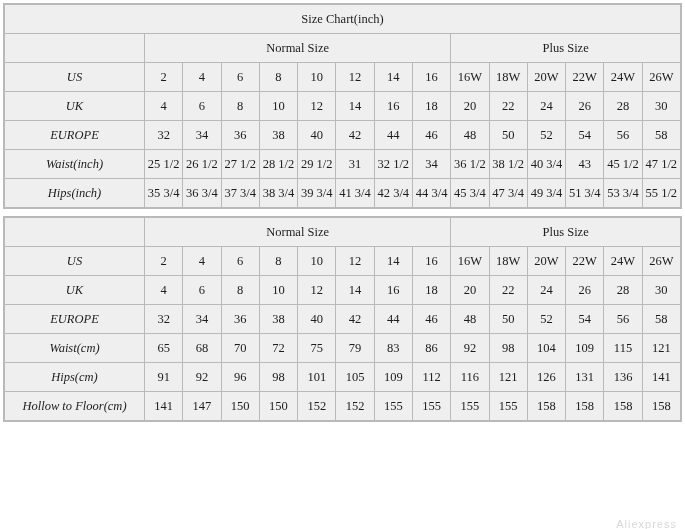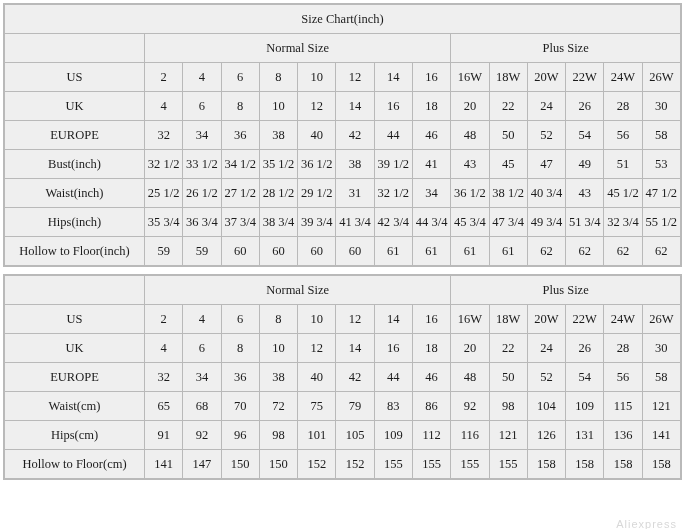--- a/index.html
+++ b/index.html
@@ -56,20 +56,21 @@
     border-top: none;
     background: #efefef;
   }
   td.group-head {
     font-size: 15px;
     height: 25px;
   }
   td.row-label {
     font-size: 13.5px;
     text-align: center;
+    font-style: italic;
   }
   td.blank {
     background: #efefef;
   }
   td.small-num {
     font-size: 12px;
   }
   .col-label { width: 140px; }
   .watermark {
     position: absolute;
@@ -146,37 +147,20 @@
           <td>44</td>
           <td>46</td>
           <td>48</td>
           <td>50</td>
           <td>52</td>
           <td>54</td>
           <td>56</td>
           <td>58</td>
         </tr>
         <tr>
-          <td class="row-label">Bust(inch)</td>
-          <td class="small-num">32 1/2</td>
-          <td class="small-num">33 1/2</td>
-          <td class="small-num">34 1/2</td>
-          <td class="small-num">35 1/2</td>
-          <td class="small-num">36 1/2</td>
-          <td class="small-num">38</td>
-          <td class="small-num">39 1/2</td>
-          <td class="small-num">41</td>
-          <td class="small-num">43</td>
-          <td class="small-num">45</td>
-          <td class="small-num">47</td>
-          <td class="small-num">49</td>
-          <td class="small-num">51</td>
-          <td class="small-num">53</td>
-        </tr>
-        <tr>
           <td class="row-label">Waist(inch)</td>
           <td class="small-num">25 1/2</td>
           <td class="small-num">26 1/2</td>
           <td class="small-num">27 1/2</td>
           <td class="small-num">28 1/2</td>
           <td class="small-num">29 1/2</td>
           <td class="small-num">31</td>
           <td class="small-num">32 1/2</td>
           <td class="small-num">34</td>
           <td class="small-num">36 1/2</td>
@@ -193,39 +177,22 @@
           <td class="small-num">37 3/4</td>
           <td class="small-num">38 3/4</td>
           <td class="small-num">39 3/4</td>
           <td class="small-num">41 3/4</td>
           <td class="small-num">42 3/4</td>
           <td class="small-num">44 3/4</td>
           <td class="small-num">45 3/4</td>
           <td class="small-num">47 3/4</td>
           <td class="small-num">49 3/4</td>
           <td class="small-num">51 3/4</td>
-          <td class="small-num">32 3/4</td>
+          <td class="small-num">53 3/4</td>
           <td class="small-num">55 1/2</td>
-        </tr>
-        <tr>
-          <td class="row-label">Hollow to Floor(inch)</td>
-          <td>59</td>
-          <td>59</td>
-          <td>60</td>
-          <td>60</td>
-          <td>60</td>
-          <td>60</td>
-          <td>61</td>
-          <td>61</td>
-          <td>61</td>
-          <td>61</td>
-          <td>62</td>
-          <td>62</td>
-          <td>62</td>
-          <td>62</td>
         </tr>
       </tbody>
     </table>
   </div>
 
   <div class="chart-block second">
     <table class="size-table">
       <colgroup>
         <col class="col-label">
         <col span="14">

